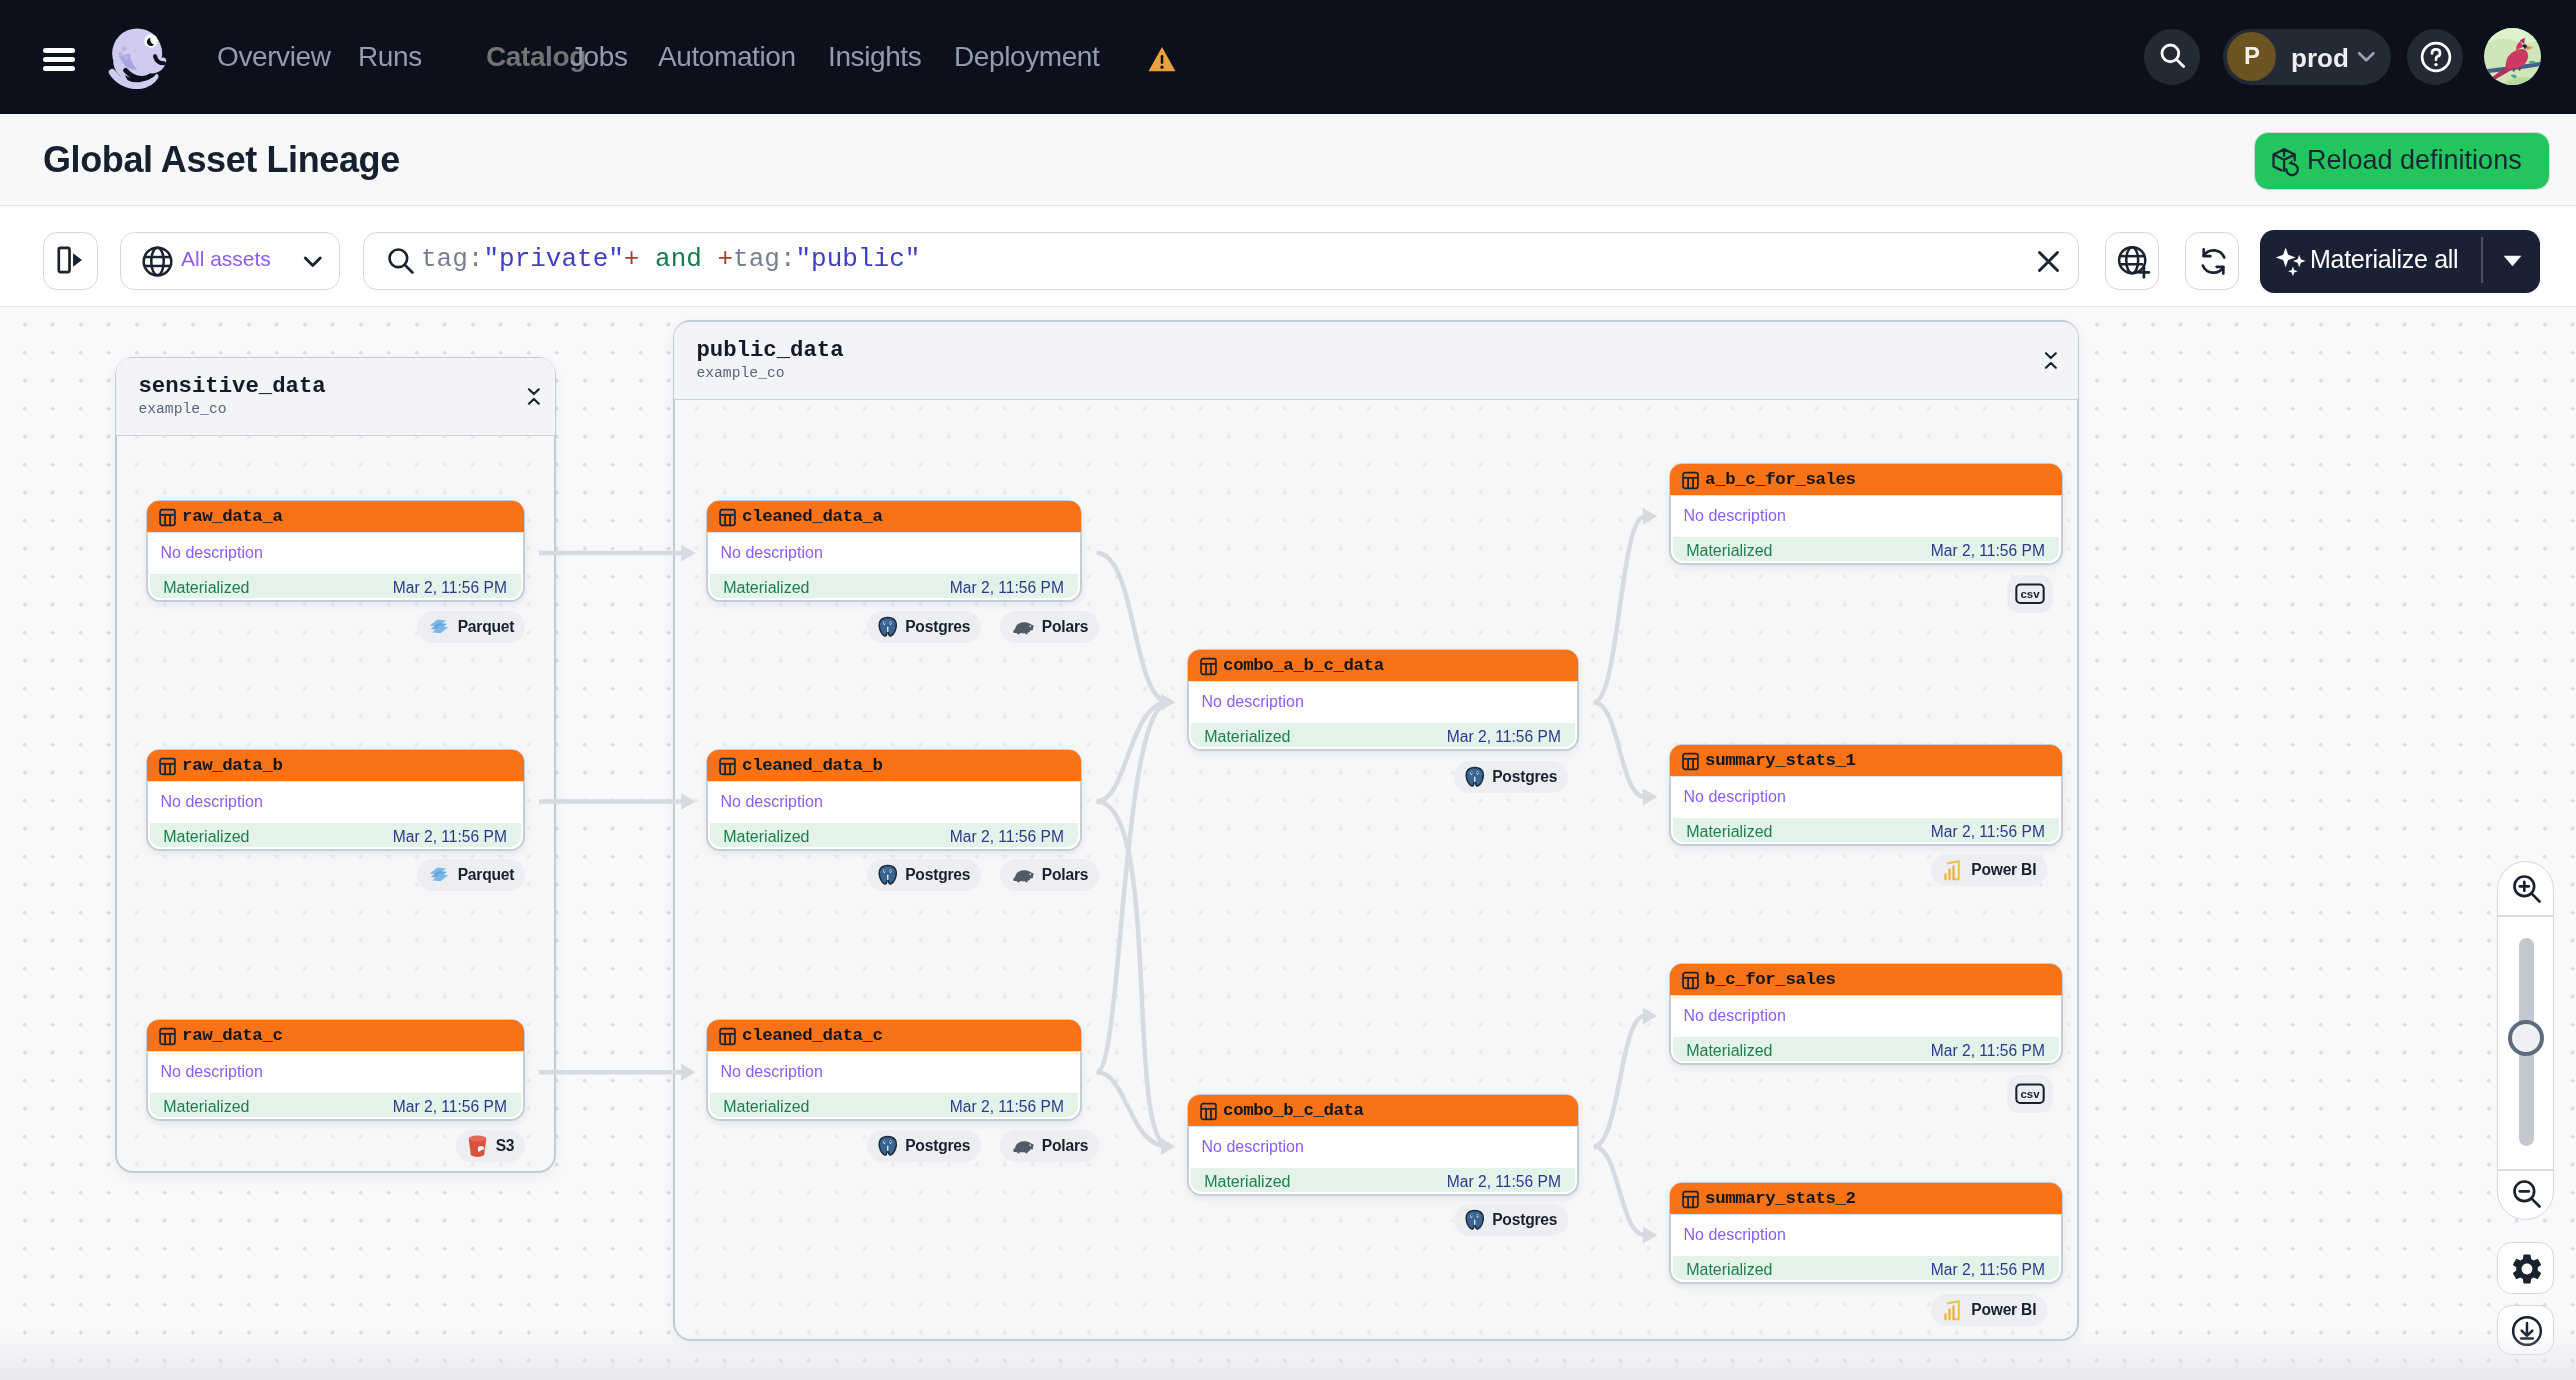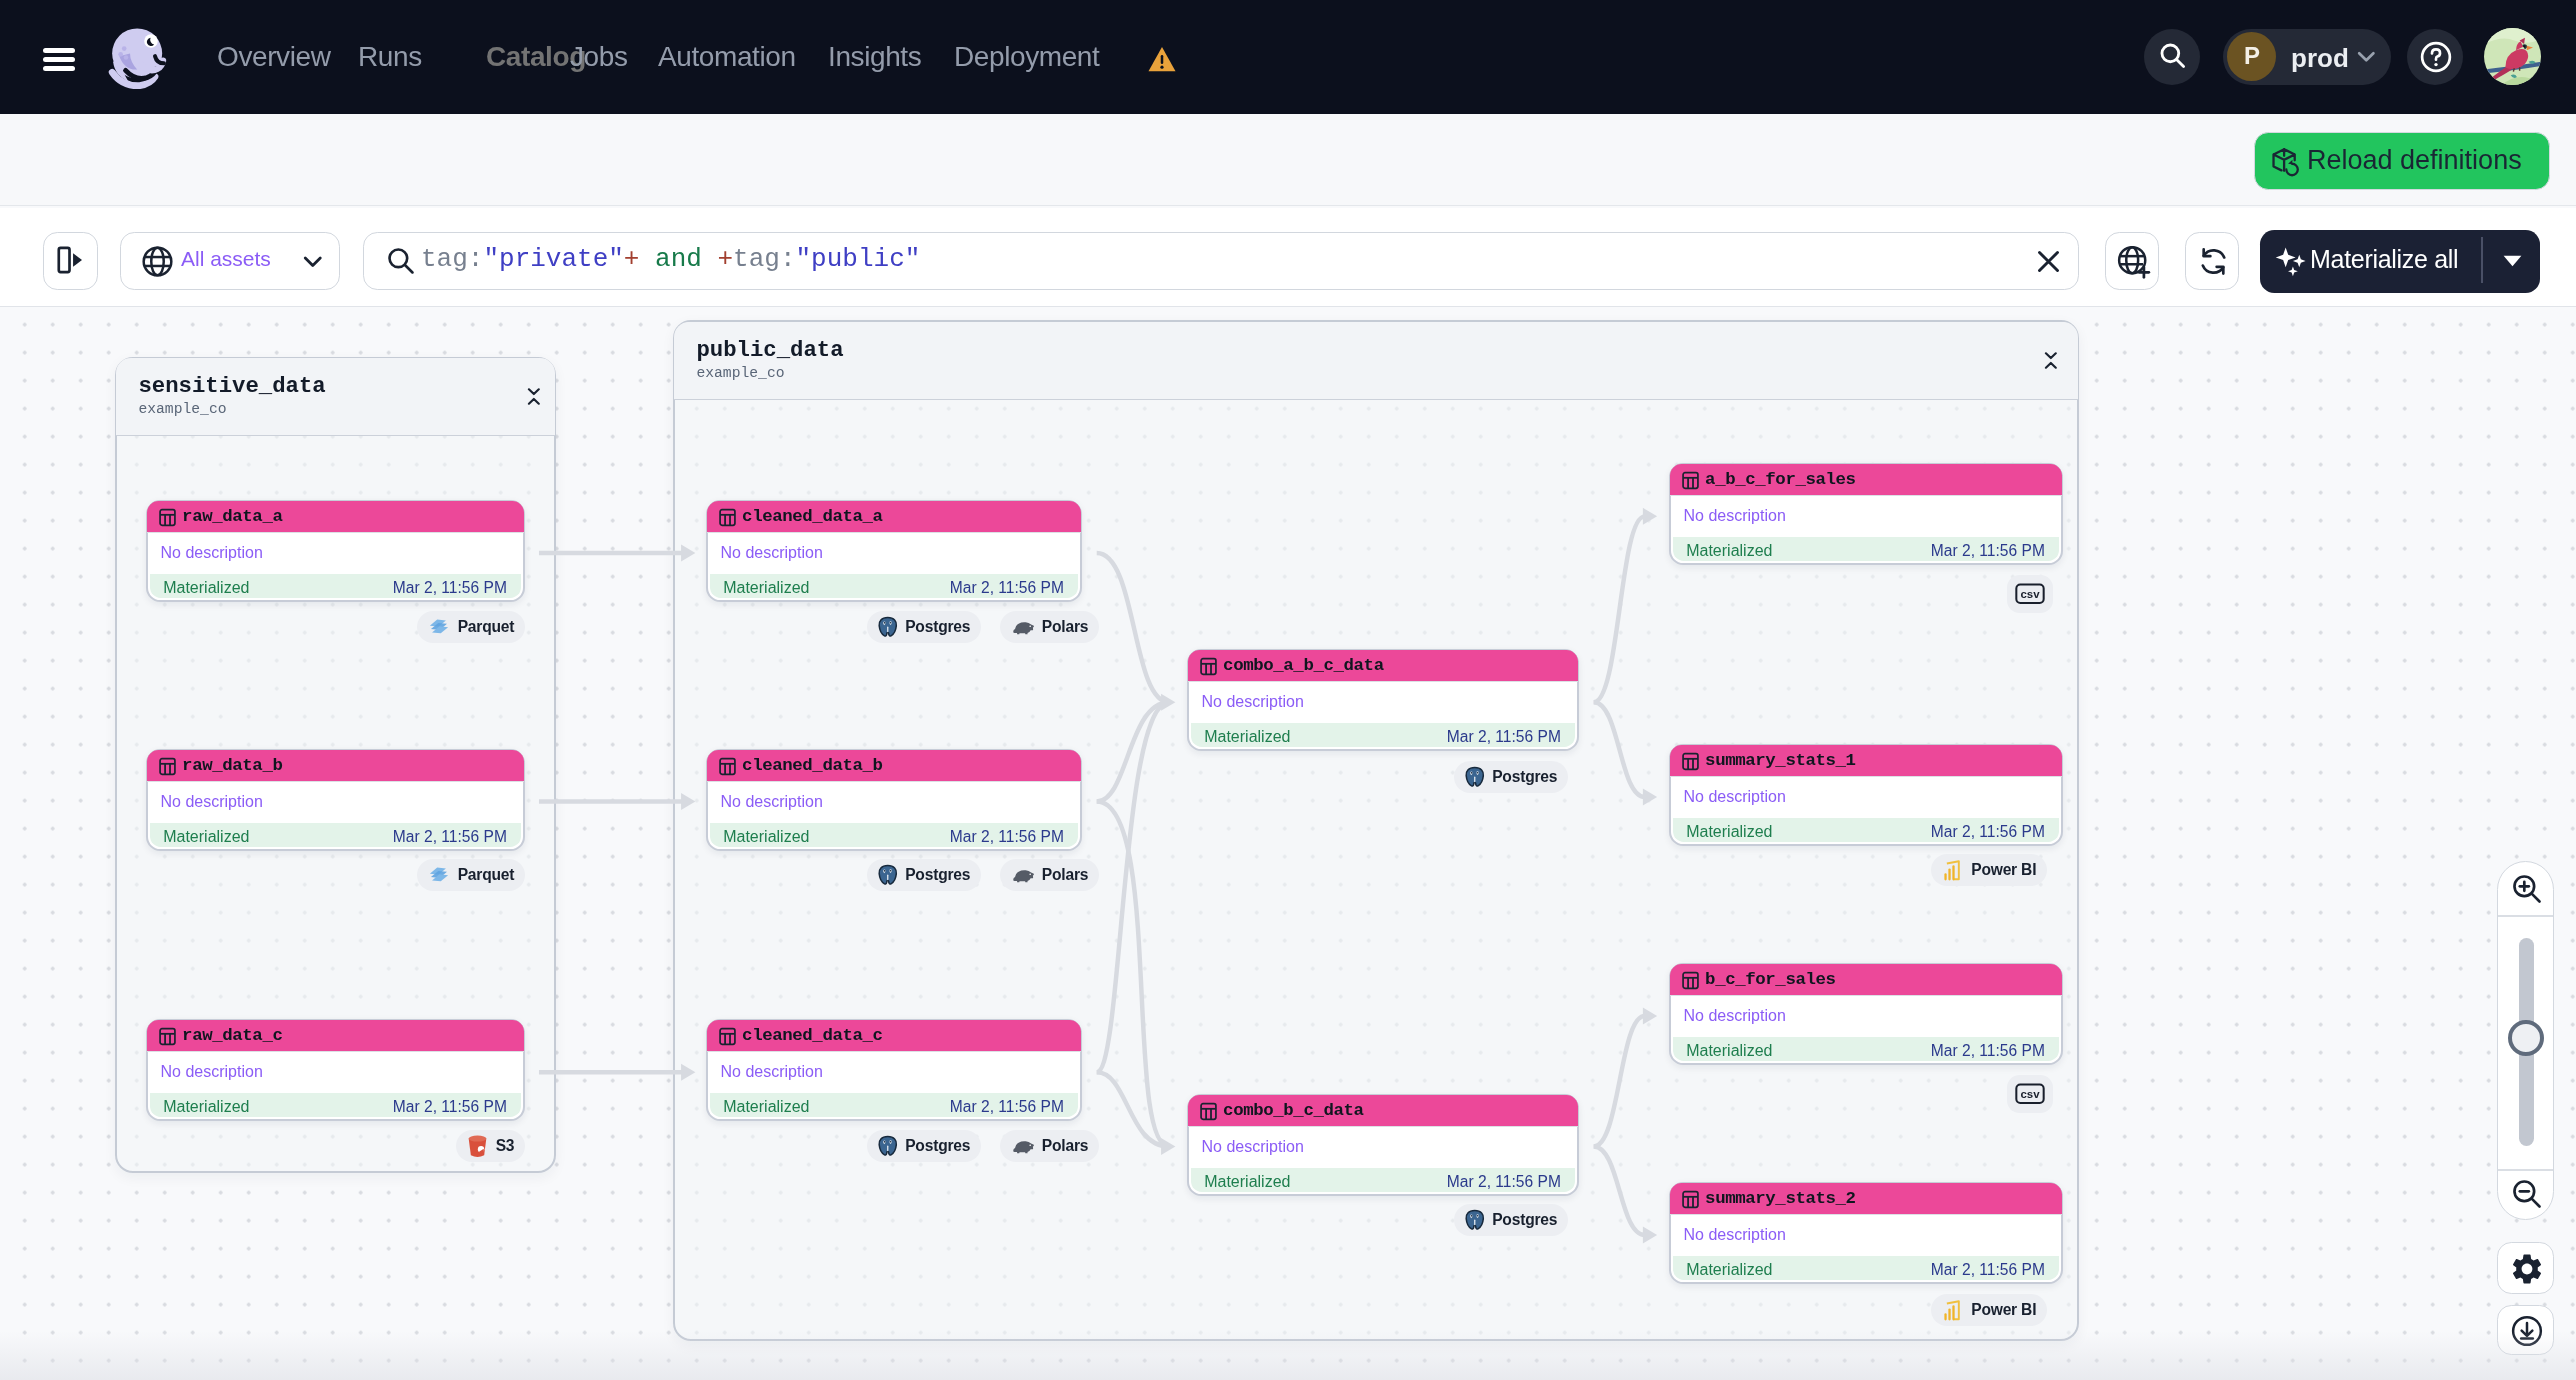--- a/index.html
+++ b/index.html
@@ -31,21 +31,21 @@
     background-image: radial-gradient(circle, #d8dbe0 1.5px, rgba(216,219,224,0) 2.1px);
     background-size: 28px 28px; background-position: 10.7px 3.6px; }
 
   .group { position:absolute; border:2.7px solid #c5cbd5; border-radius:18px; background:rgba(243,245,247,0.55); box-shadow:0 4.5px 12.5px rgba(25,35,55,0.05); }
   .ghead { position:absolute; left:-0.9px; top:-0.9px; right:-0.9px; height:78px; background:#f2f4f7; border-bottom:1.8px solid #ccd1da; border-radius:15px 15px 0 0; }
   .ghead .t1 { position:absolute; left:22.3px; top:15px; font-size:22.3px; font-weight:700; color:#131b29; font-family:"Liberation Mono",monospace; letter-spacing:0px; }
   .ghead .t2 { position:absolute; left:22.3px; top:43px; font-size:14.7px; color:#5a6678; font-family:"Liberation Mono",monospace; letter-spacing:0px; }
   .collapse { position:absolute; top:30px; width:19.7px; height:17px; }
 
   .node { position:absolute; height:102px; background:#fff; border:2.7px solid #c7ccd7; border-radius:14.3px; box-shadow:0 2.7px 7.2px rgba(20,30,50,0.07); }
-  .nhead { position:absolute; left:-0.9px; right:-0.9px; top:-0.9px; height:32px; background:#ec4899; border-bottom:1.8px solid #dce0e5; border-radius:11.6px 11.6px 0 0; }
+  .nhead { position:absolute; left:-0.9px; right:-0.9px; top:-0.9px; height:32px; background:#f97316; border-bottom:1.8px solid #dce0e5; border-radius:11.6px 11.6px 0 0; }
   .nhead .nm { position:absolute; left:35px; top:5.4px; font-size:17.4px; font-weight:700; color:#10161f; font-family:"Liberation Mono",monospace; letter-spacing:-0.4px; }
   .nhead svg { position:absolute; left:11.6px; top:7.2px; }
   .ndesc { position:absolute; left:0; right:0; top:33px; height:38px; }
   .ndesc span { position:absolute; left:12.5px; top:9px; font-size:16px; color:#8b5cf6; }
   .nmat { position:absolute; left:1.8px; right:1.8px; top:72px; bottom:1.8px; background:#e3f3e9; border-radius:0 0 10.7px 10.7px; }
   .nmat .m1 { position:absolute; left:13.4px; top:5.4px; font-size:16px; color:#1e7e4e; }
   .nmat .m2 { position:absolute; right:14.3px; top:5.4px; font-size:15.6px; color:#2b3a8c; }
 
   .pill { position:absolute; height:32px; background:#eceef2; border-radius:16px; display:flex; align-items:center; gap:6.3px; padding:0 10.7px; }
   .pill b { font-size:15.6px; font-weight:700; color:#18202e; white-space:nowrap; letter-spacing:-0.2px; }
@@ -122,20 +122,21 @@
       <path d="M48 20 L55 22 L48 25 Z" fill="#e8823c"></path>
       <circle cx="45.2" cy="20.5" r="1.1" fill="#111"></circle>
       <path d="M34 45 L33 49 M40 44 L40 48" stroke="#5c3a2e" stroke-width="1.6"></path>
       <path d="M50 38 q 6 -3 8 1 q -5 3 -8 -1 Z" fill="#4ba093"></path>
       <path d="M30 53 q 5 -2 7 2 q -4 3 -7 -2 Z" fill="#4ba093"></path>
     </g>
   </svg>
 </div>
 
 <div id="pagehead">
+  <h1>Global Asset Lineage</h1>
   <div id="reloadbtn">
     <svg style="position:absolute;left:15px;top:14.3px;" width="30" height="30" viewBox="0 0 34 34">
       <path d="M16 2.5 L28 8.5 L28 15 M16 2.5 L4 8.5 L4 22 L13 26.5 M16 2.5 L16 10 M4 8.5 L16 14.5 L28 8.5 M16 14.5 L16 27" fill="none" stroke="#1a2634" stroke-width="2.6" stroke-linejoin="round" stroke-linecap="round"></path>
       <path d="M18.5 25.5 a 6.5 6.5 0 1 0 6.5 -6.5" fill="none" stroke="#1a2634" stroke-width="2.6" stroke-linecap="round"></path>
       <path d="M25.5 14.5 L25 19.5 L20.5 19 Z" fill="#1a2634"></path>
     </svg>
     <span>Reload definitions</span>
   </div>
 </div>
 

